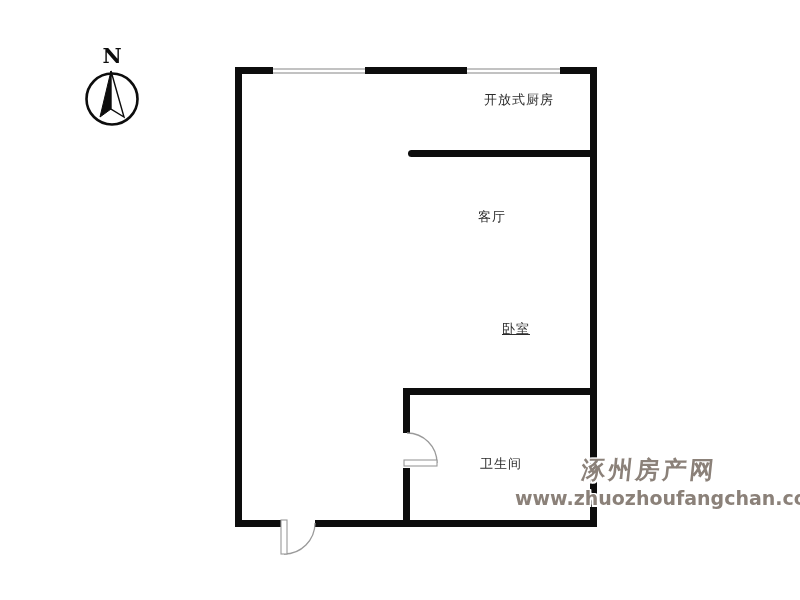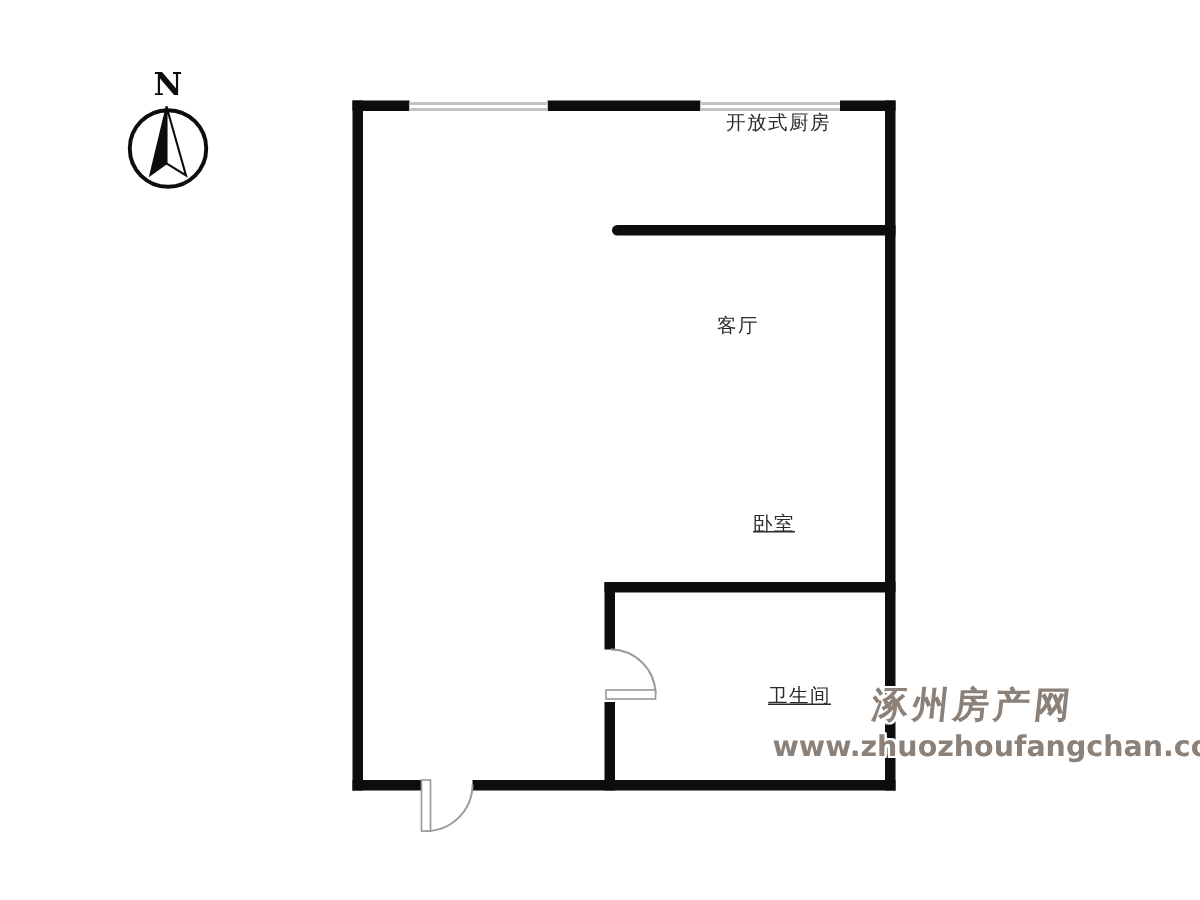--- a/index.html
+++ b/index.html
@@ -69,24 +69,24 @@
   .compass-rose { position: absolute; left: 0; top: 26px; }
 
   
   .room-label {
     position: absolute;
     font-size: 13px;
     color: #2b2b2b;
     letter-spacing: 1px;
     white-space: nowrap;
   }
-  .label-kitchen  { left: 484px; top: 73px; text-align: center; }
+  .label-kitchen  { left: 484px; top: 91px; text-align: center; }
   .label-living   { left: 478px; top: 208px; }
-  .label-bedroom  { left: 502px; top: 340px; text-decoration: underline; }
-  .label-bathroom { left: 512px; top: 455px; text-decoration: underline; }
+  .label-bedroom  { left: 502px; top: 320px; text-decoration: underline; }
+  .label-bathroom { left: 480px; top: 455px; }
 
   
   .watermark {
     position: absolute;
     left: 515px;
     top: 454px;
     width: 268px;
     text-align: center;
     z-index: 10;
     color: #8b8179;

